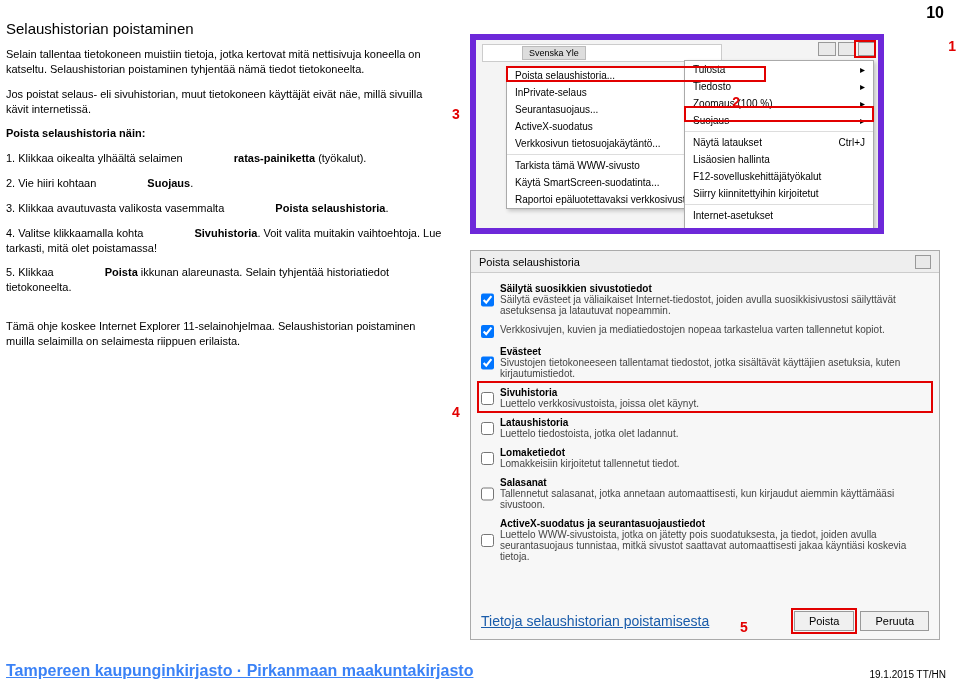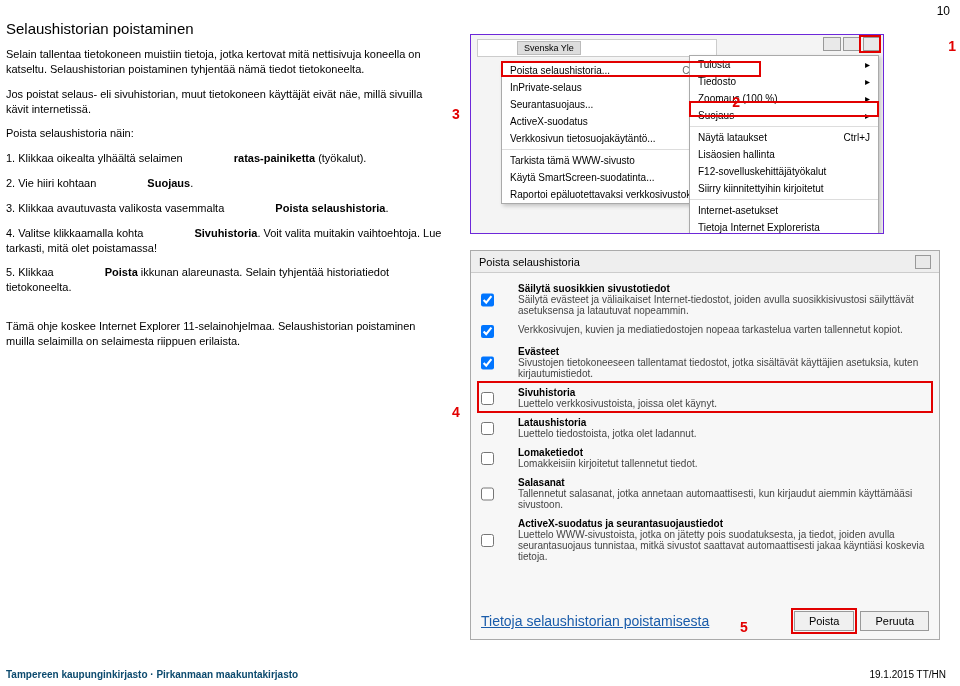--- a/index.html
+++ b/index.html
@@ -6,43 +6,43 @@
   body {
     font-family: Arial, Helvetica, sans-serif;
     font-size: 11px;
     color: #000;
     width: 960px;
     height: 686px;
     position: relative;
     background: #fff;
   }
   .page { position: relative; width: 960px; height: 686px; }
-  .page-number-top { position: absolute; top: 4px; right: 10px; font-size: 12px; }
+  .page-number-top { position: absolute; top: 4px; right: 16px; font-size: 16px; font-weight: bold; }
   h1 { font-size: 15px; font-weight: normal; margin-bottom: 10px; }
   .left-col { position: absolute; top: 20px; left: 6px; width: 440px; }
   .left-col p { margin-bottom: 10px; line-height: 1.35; }
-  .left-col .bold { font-weight: normal; }
+  .left-col .bold { font-weight: bold; }
   .step b { font-weight: bold; padding-left: 48px; }
   .right-col { position: absolute; top: 34px; left: 470px; width: 470px; }
   .callout {
     position: absolute;
     font-size: 14px;
     font-weight: bold;
     color: #e20000;
   }
   .callout-box {
     position: absolute;
     border: 2px solid #e20000;
   }
   
   .shot1 {
     position: relative;
     width: 414px;
     height: 200px;
-    border: 1px solid #6d28d9;
+    border: 6px solid #6d28d9;
     background: #f4f4f4;
     overflow: hidden;
   }
   .shot1 .bar { position: absolute; right: 2px; top: 2px; display: flex; gap: 2px; }
   .winbtn { width: 18px; height: 14px; background: #e9e9e9; border: 1px solid #999; }
   .shot1 .toolsmenu {
     position: absolute; right: 4px; top: 20px; width: 190px;
     background: #fff; border: 1px solid #aaa; font-size: 10px;
     box-shadow: 2px 2px 4px rgba(0,0,0,0.2);
   }
@@ -61,30 +61,30 @@
   
   .shot2 {
     position: relative; margin-top: 16px;
     width: 470px; height: 390px;
     border: 1px solid #aaa;
     background: #f7f7f7;
   }
   .shot2 .titlebar { height:22px; background:#eee; border-bottom:1px solid #ccc; padding:3px 8px; font-size:11px; display:flex; justify-content:space-between; align-items:center;}
   .shot2 .closebtn { width:16px; height:14px; background:#e9e9e9; border:1px solid #999; }
   .shot2 .body { padding: 6px 10px 0 10px; }
-  .shot2 .opt { display:flex; gap:24px; padding: 4px 0; font-size:10px; }
+  .shot2 .opt { display:flex; gap:6px; padding: 4px 0; font-size:10px; }
   .shot2 .opt input[type=checkbox]{ margin-top:1px; }
   .shot2 .opt .txt .t { font-weight:bold; }
   .shot2 .opt .txt .d { color:#444; }
   .shot2 .footer { position:absolute; bottom:8px; left:10px; right:10px; display:flex; justify-content:space-between; align-items:center;}
   .shot2 .footer a { font-size:14px; color:#1a5caa; text-decoration:underline; }
   .shot2 .btns { display:flex; gap:6px; }
   .shot2 .btn { padding:3px 14px; font-size:11px; background:#f0f0f0; border:1px solid #999; }
   .footer-area { position:absolute; bottom:6px; left:6px; right:10px; }
-  .logo { color:#0c4a6e; font-weight:bold; font-size:10px; }
+  .logo { color:#3b82f6; font-weight:bold; font-size:16px;text-decoration:underline; }
   .date { position:absolute; right:4px; bottom:0; font-size:10px; }
 </style>
 </head>
 <body>
 
 <div class="page">
 
   <div class="page-number-top">10</div>
 
   <div class="left-col">

